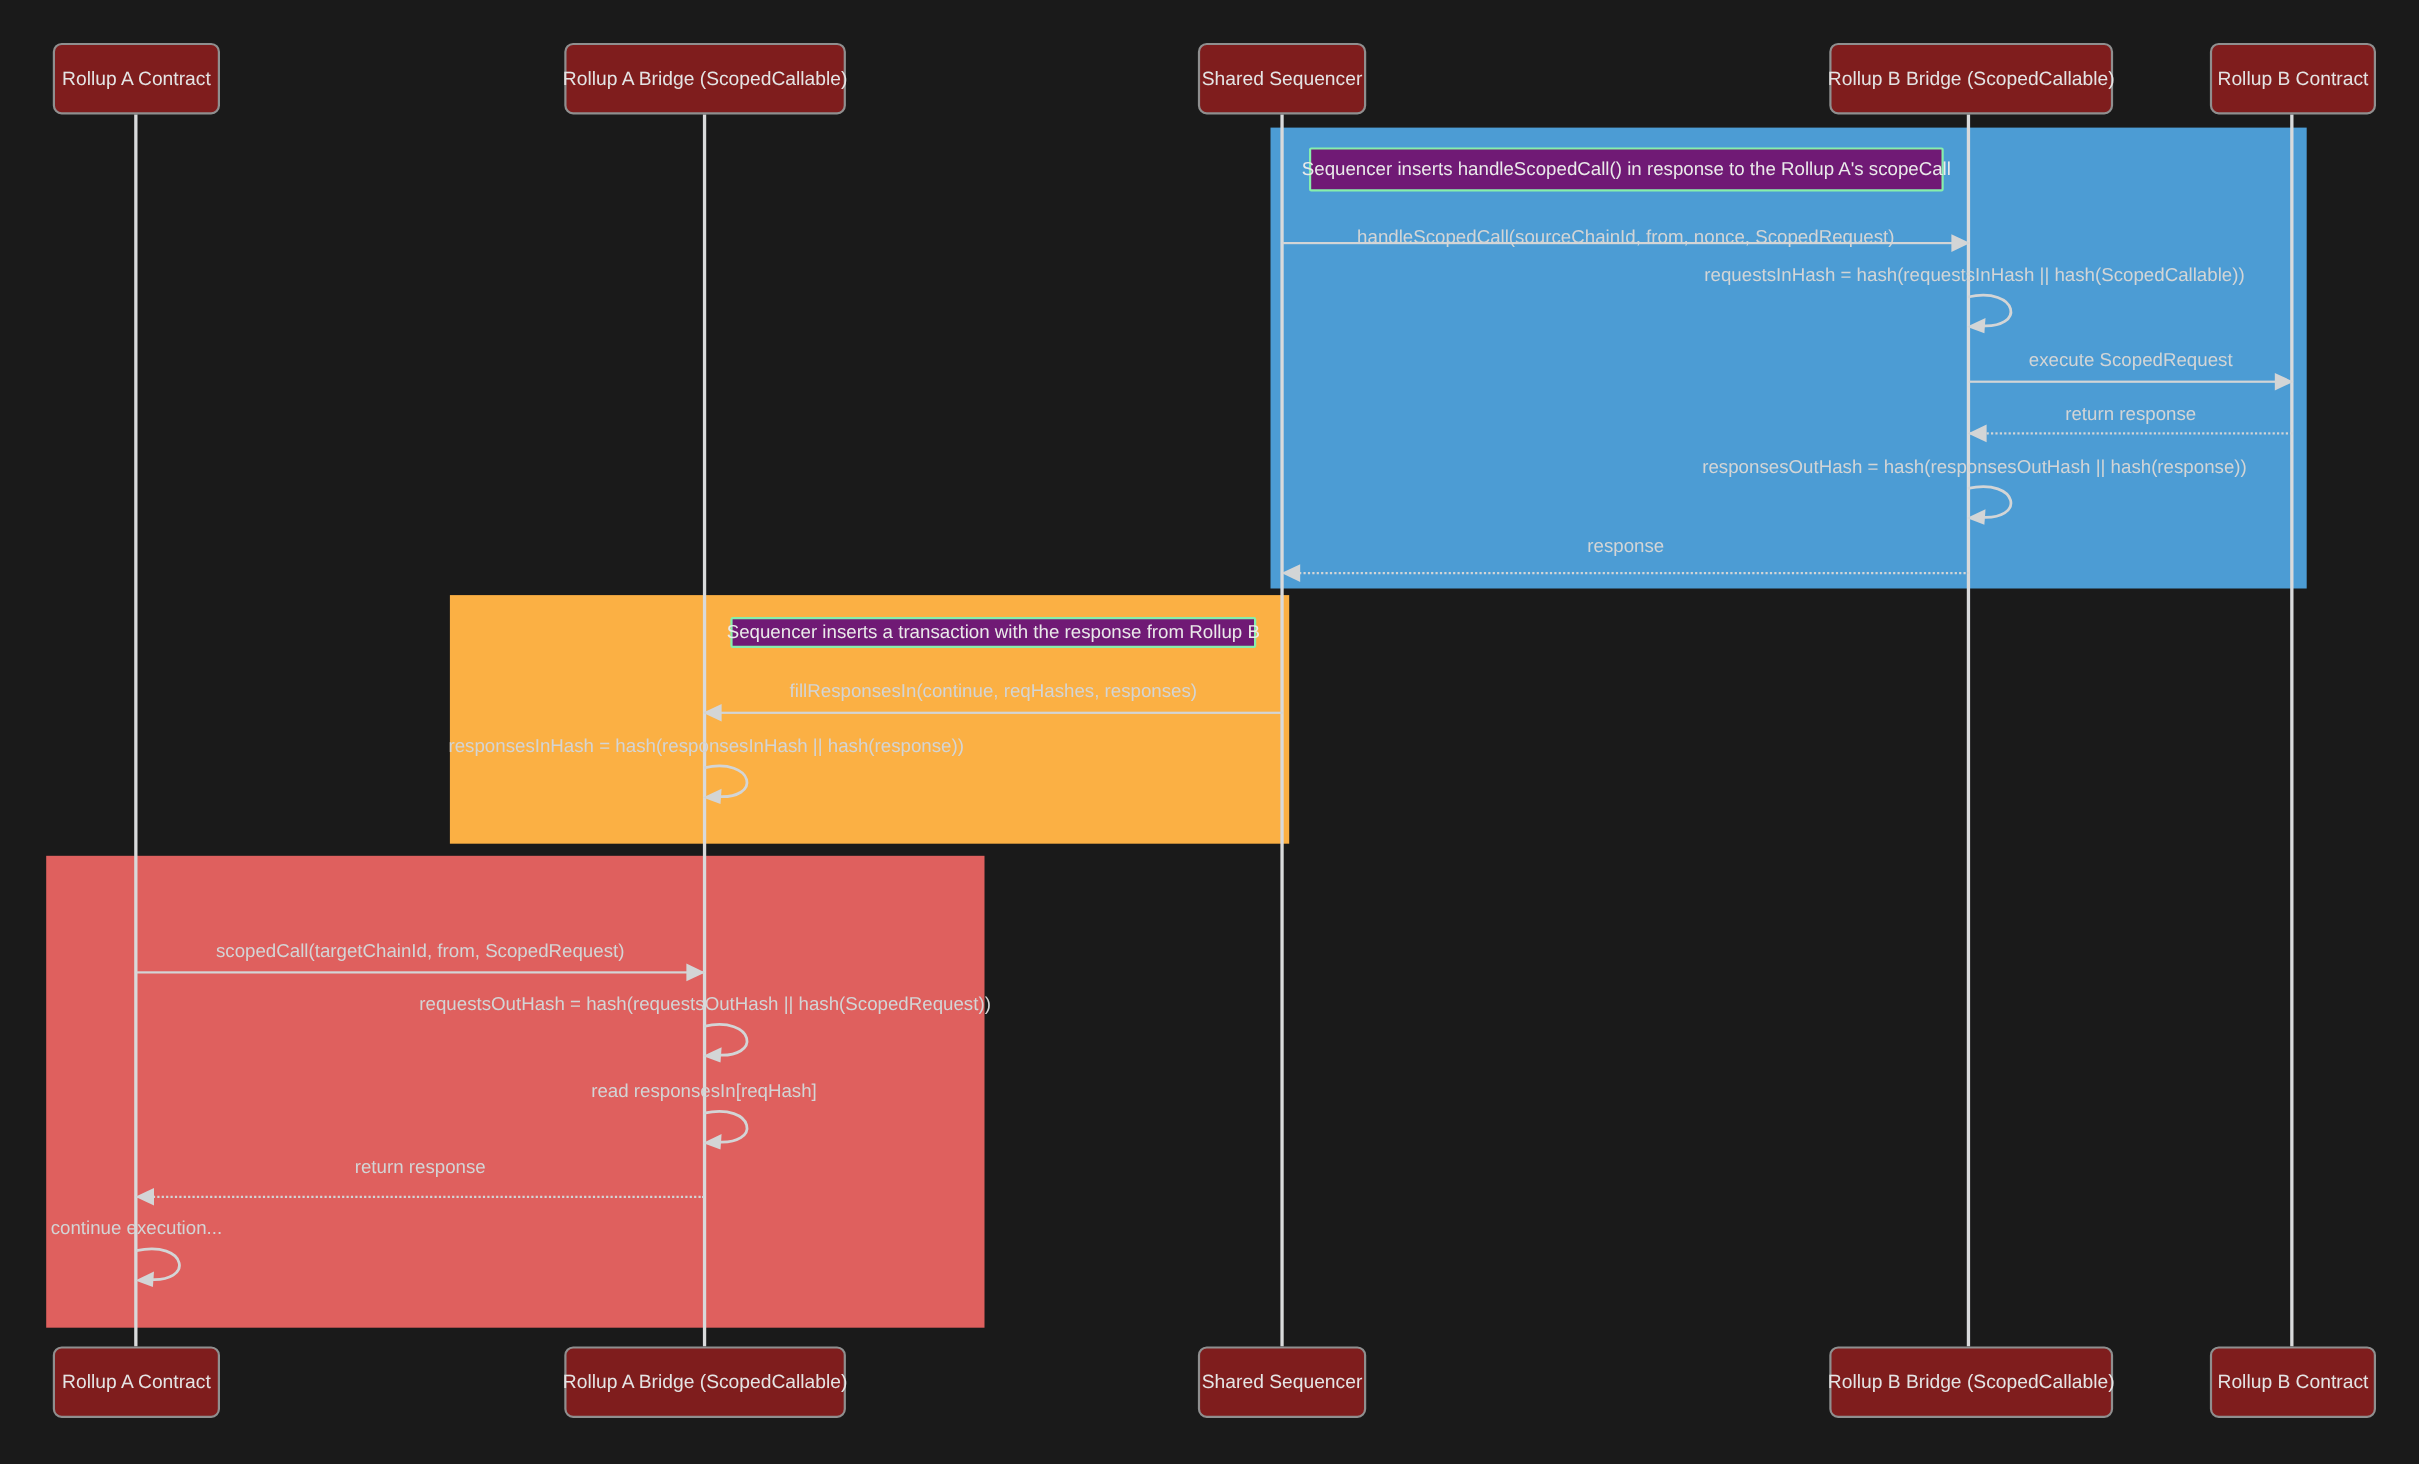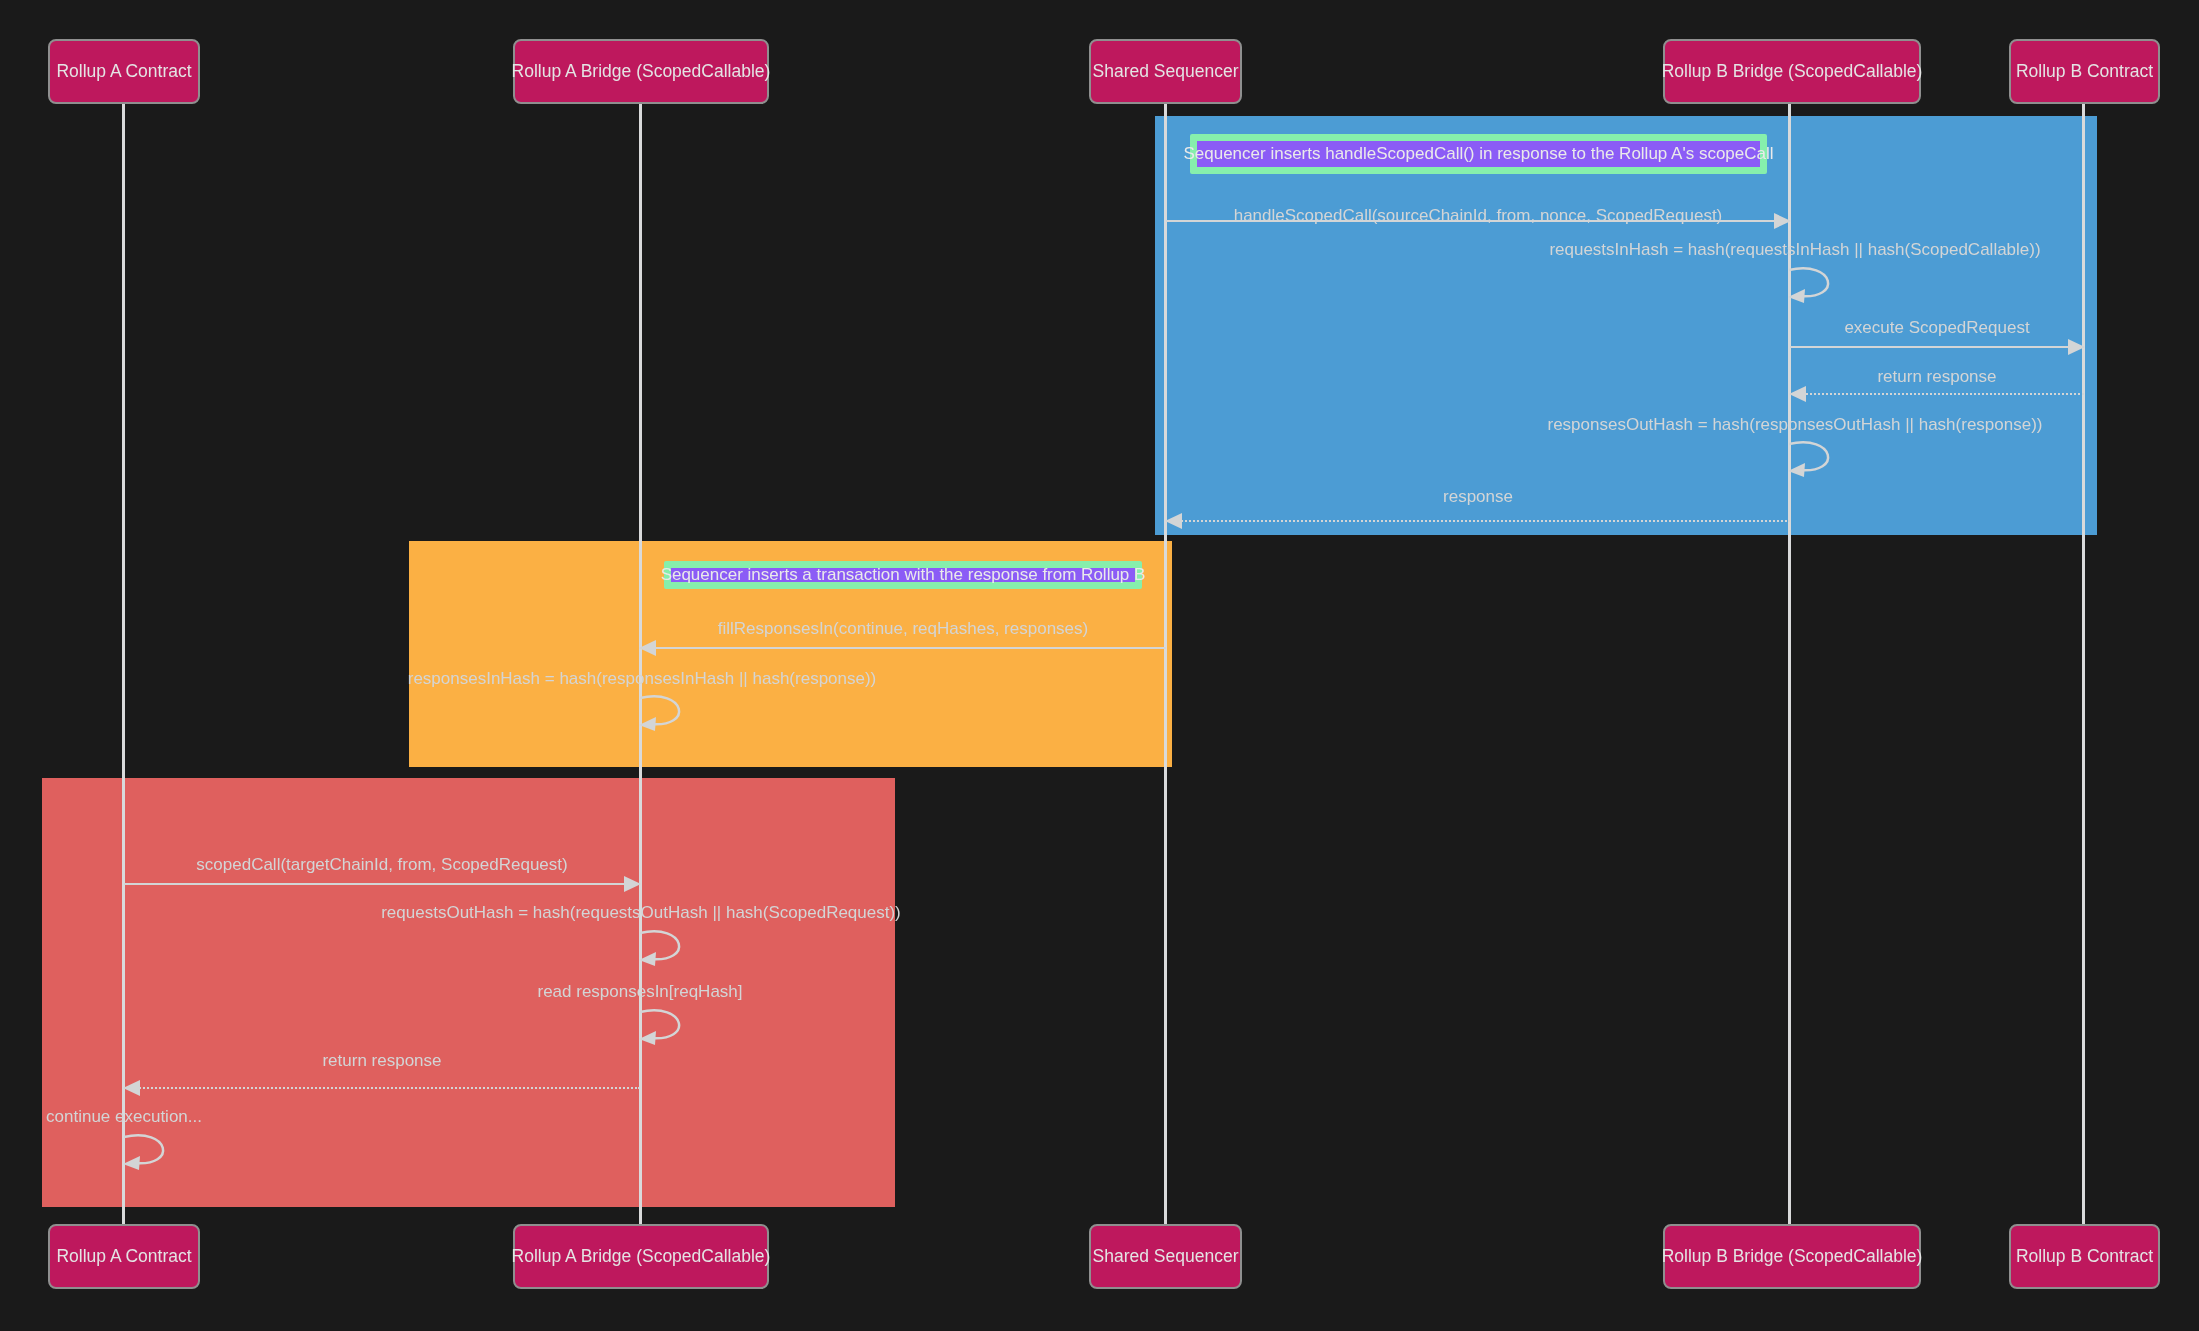--- a/index.html
+++ b/index.html
@@ -10,26 +10,26 @@
   
   .region{position:absolute;z-index:1;}
   .region.blue{left:1155px;top:116px;width:942px;height:419px;background:#4c9cd4;}
   .region.orange{left:409px;top:541px;width:763px;height:226px;background:#fbb044;}
   .region.red{left:42px;top:778px;width:853px;height:429px;background:#df605e;}
 
   
   .lifeline{position:absolute;top:104px;height:1120px;width:3px;background:#d9dadb;z-index:2;}
 
   
-  .participant{position:absolute;height:65px;background:#be185d;border:2px solid #8f8f8f;
+  .participant{position:absolute;height:65px;background:#7f1d1d;border:2px solid #8f8f8f;
       border-radius:8px;display:flex;align-items:center;justify-content:center;
       color:#e4e4e4;font-size:17.5px;z-index:6;box-sizing:border-box;white-space:nowrap;}
 
   
-  .note{position:absolute;background:#8b5cf6;border:7px solid #86efac;color:#eaeaea;
+  .note{position:absolute;background:#701a75;border:2px solid #86efac;color:#eaeaea;
       font-size:17px;display:flex;align-items:center;justify-content:center;
       z-index:5;box-sizing:border-box;white-space:nowrap;border-radius:2px;}
 
   
   .msg-label{position:absolute;transform:translate(-50%,-50%);white-space:nowrap;
       font-size:17px;color:#d3d5d6;z-index:4;}
 
   
   .line{position:absolute;height:0;z-index:3;}
   .line.solid{border-top:2px solid #d3d5d6;}

